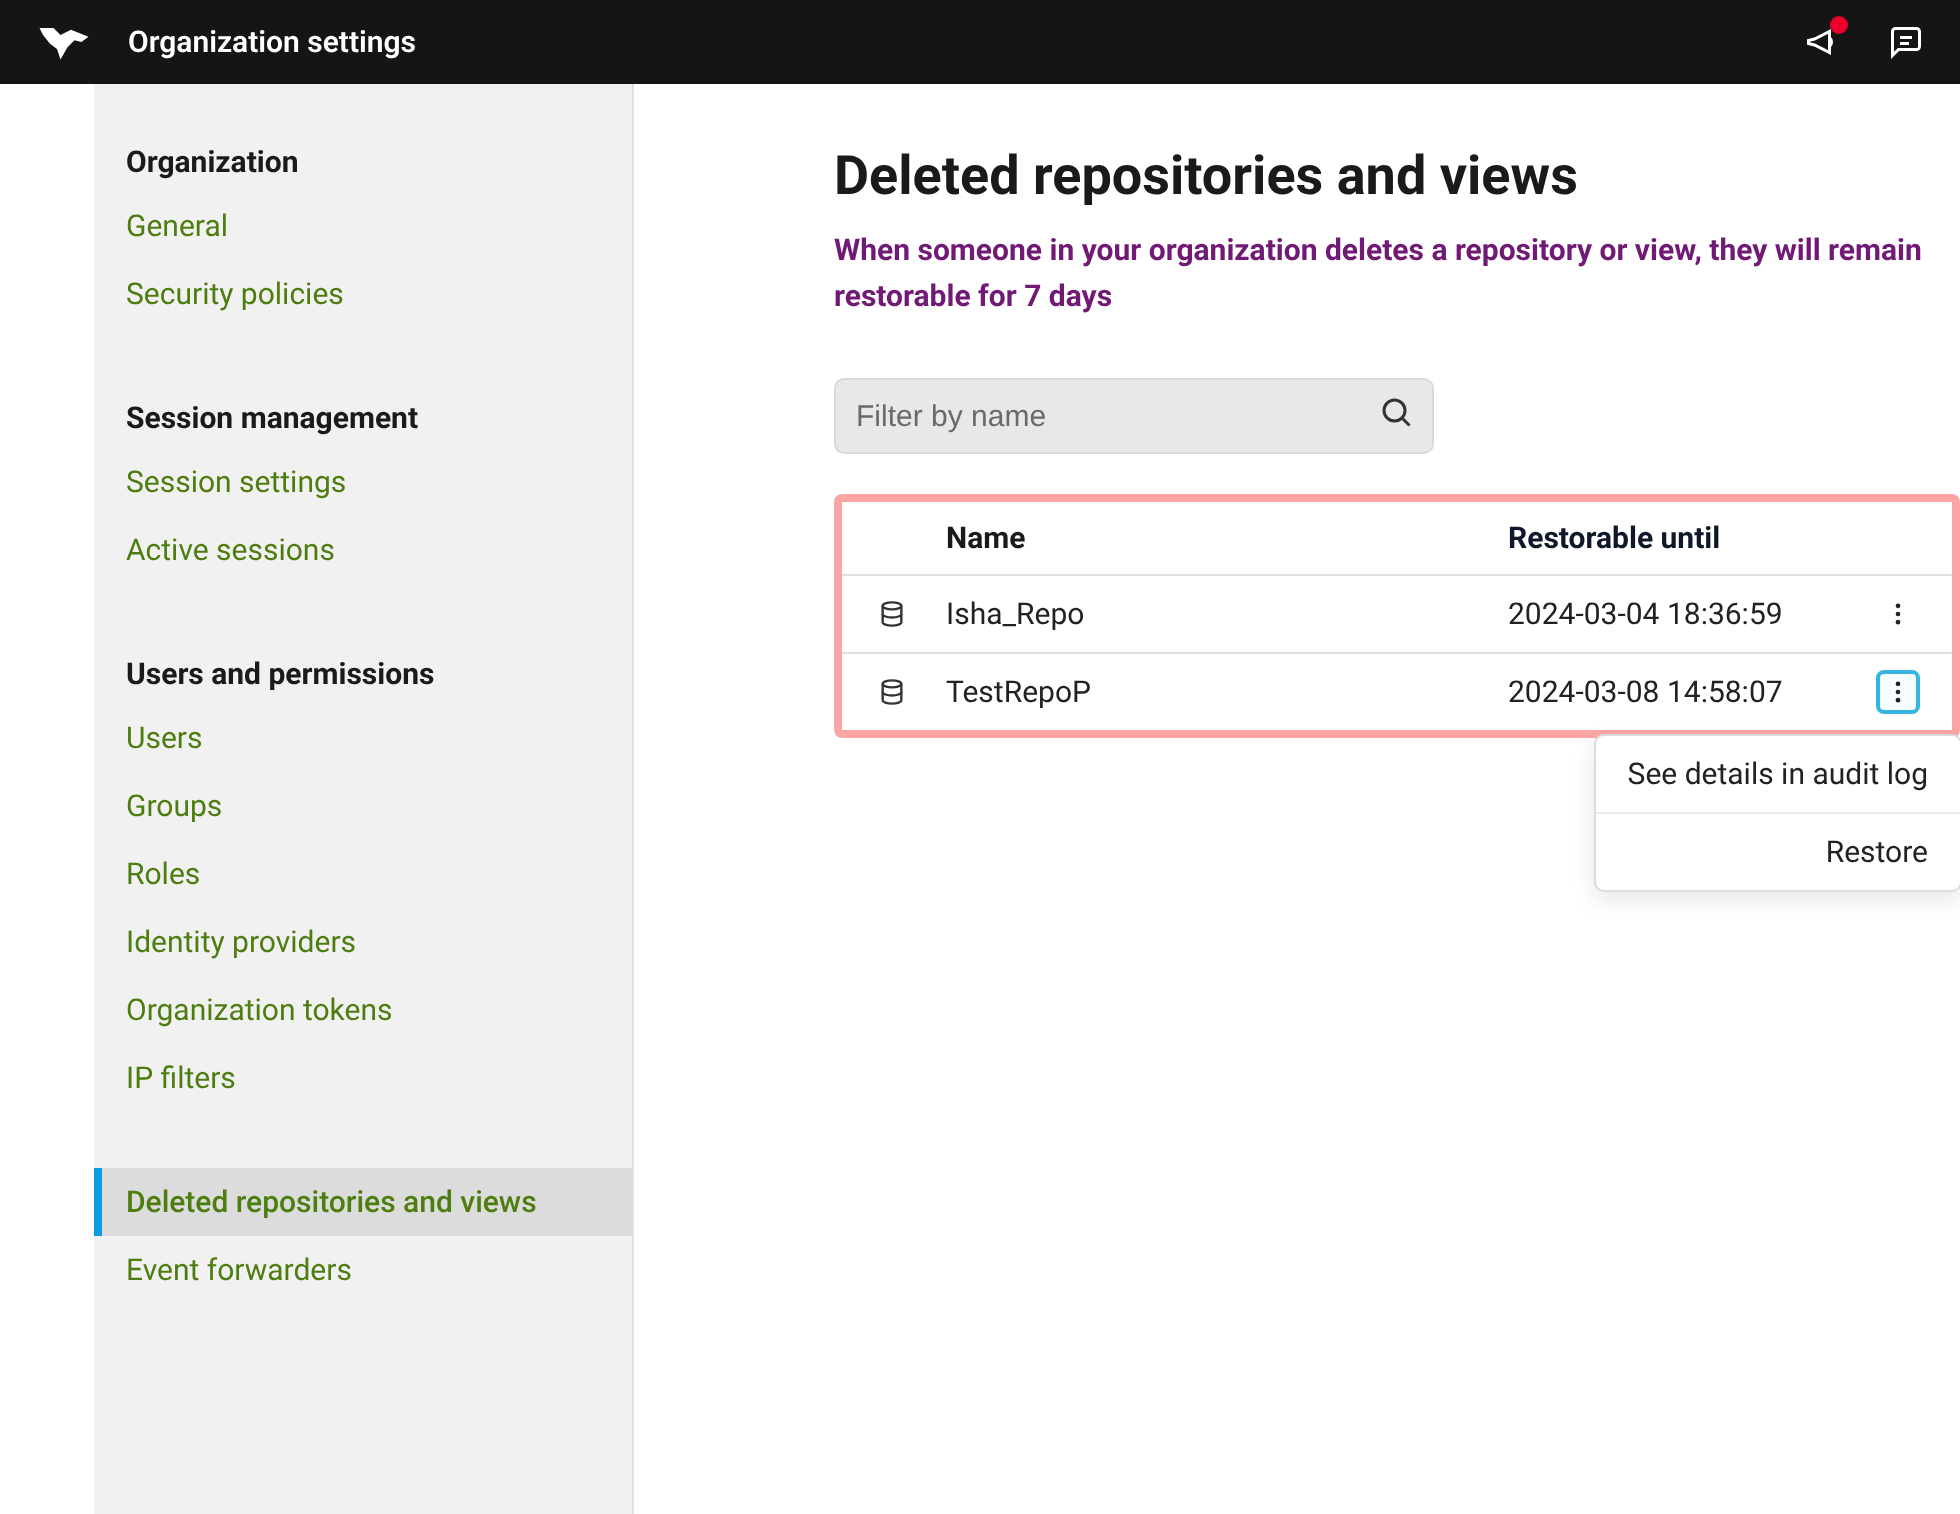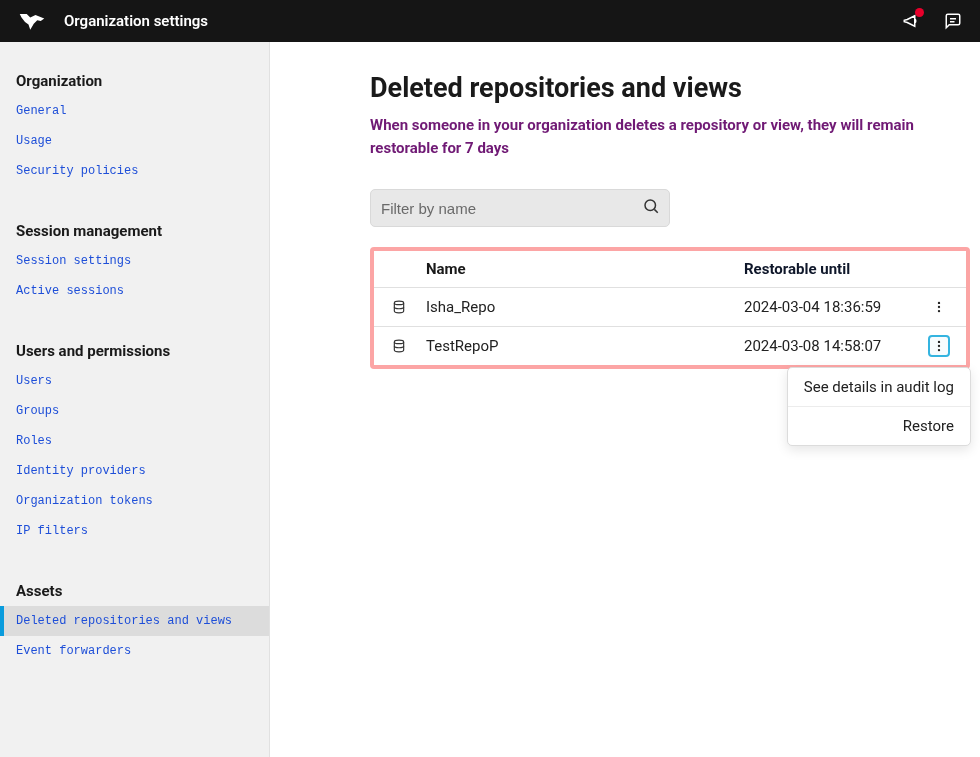--- a/index.html
+++ b/index.html
@@ -58,44 +58,44 @@
       top: -4px;
       right: -4px;
       width: 9px;
       height: 9px;
       background: #e8002b;
       border-radius: 50%;
     }
     .layout {
       display: flex;
       height: calc(757px - 42px);
+      padding-left: 47px;
     }
     .sidebar {
       width: 270px;
       background: #f1f1f1;
       border-right: 1px solid #e1e1e1;
       padding-top: 22px;
       overflow-y: auto;
     }
     .sidebar-section {
       margin-bottom: 10px;
     }
     .sidebar-heading {
       font-size: 15px;
       font-weight: 700;
       color: #1a1a1a;
       padding: 8px 16px 6px;
     }
     .sidebar-item {
-      font-size: 12px;
-      color: #1d4ed8;
+      font-size: 15px;
+      color: #4d7c0f;
       padding: 8px 16px;
       cursor: pointer;
       display: block;
-      font-family: Liberation Mono, monospace;
     }
     .sidebar-item.active {
       background: #dcdcdc;
       border-left: 4px solid #0a9cdd;
       padding-left: 12px;
       font-weight: 500;
     }
     .sidebar-gap {
       height: 18px;
     }
@@ -266,21 +266,20 @@
     </div>
   </div>
 </div>
 
 <div class="layout">
   <div class="sidebar">
 
     <div class="sidebar-section">
       <div class="sidebar-heading">Organization</div>
       <div class="sidebar-item">General</div>
-      <div class="sidebar-item">Usage</div>
       <div class="sidebar-item">Security policies</div>
     </div>
     <div class="sidebar-gap"></div>
 
     <div class="sidebar-section">
       <div class="sidebar-heading">Session management</div>
       <div class="sidebar-item">Session settings</div>
       <div class="sidebar-item">Active sessions</div>
     </div>
     <div class="sidebar-gap"></div>
@@ -290,21 +289,20 @@
       <div class="sidebar-item">Users</div>
       <div class="sidebar-item">Groups</div>
       <div class="sidebar-item">Roles</div>
       <div class="sidebar-item">Identity providers</div>
       <div class="sidebar-item">Organization tokens</div>
       <div class="sidebar-item">IP filters</div>
     </div>
     <div class="sidebar-gap"></div>
 
     <div class="sidebar-section">
-      <div class="sidebar-heading">Assets</div>
       <div class="sidebar-item active">Deleted repositories and views</div>
       <div class="sidebar-item">Event forwarders</div>
     </div>
 
   </div>
 
   <div class="main">
     <div class="main-inner">
       <h1 class="page-title">Deleted repositories and views</h1>
       <p class="page-desc">When someone in your organization deletes a repository or view, they will remain restorable for 7 days</p>

